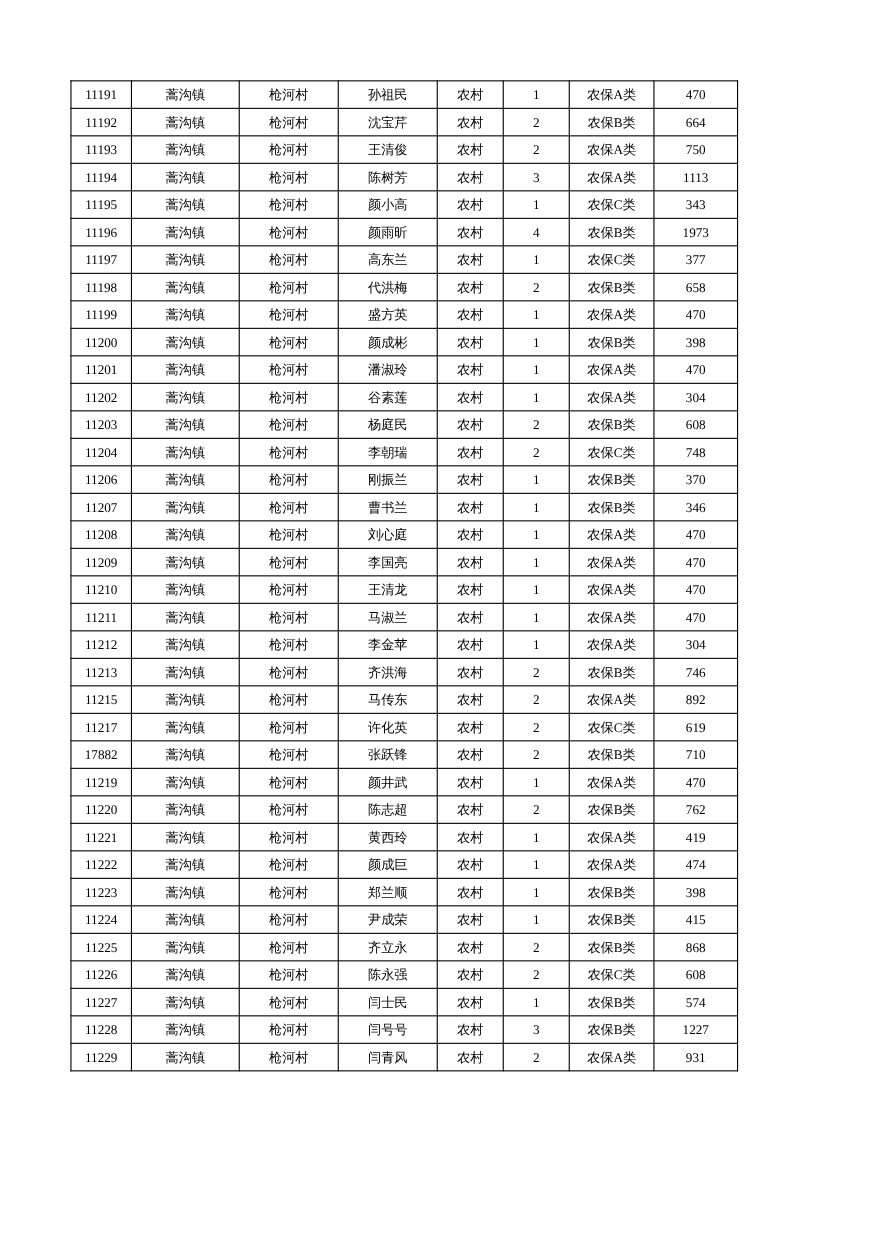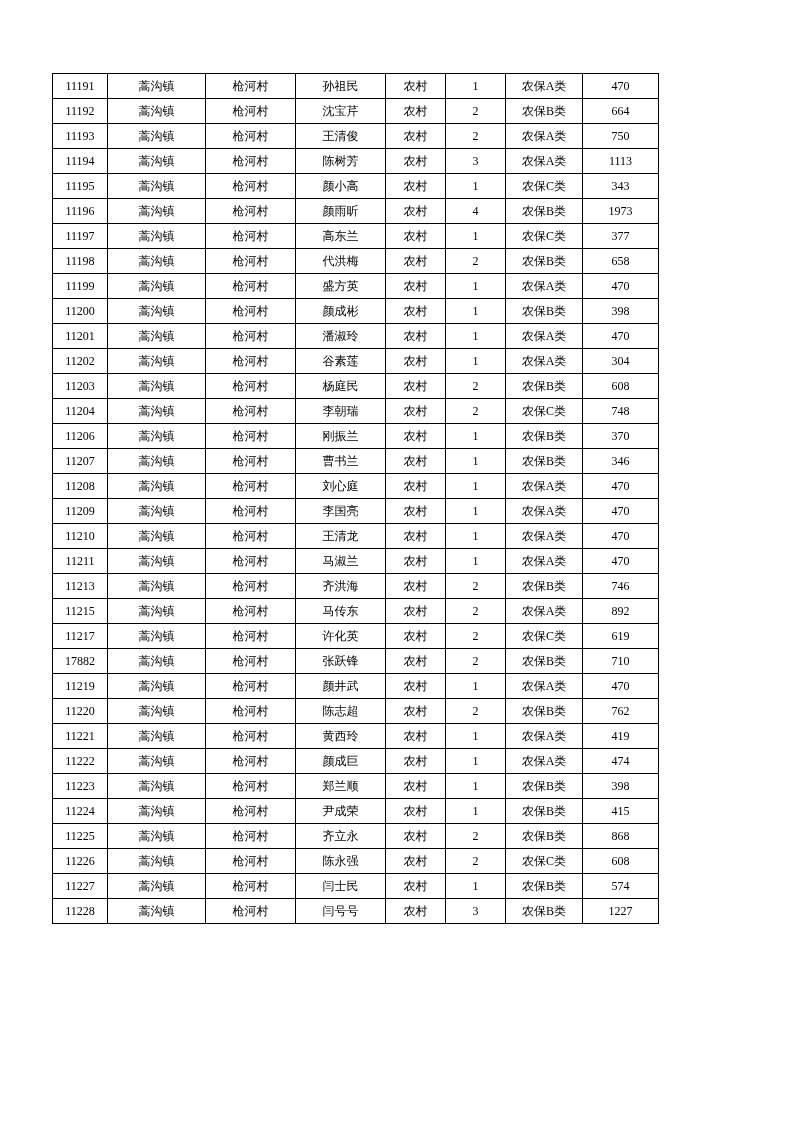--- a/index.html
+++ b/index.html
@@ -10,21 +10,21 @@
   .page {
     position: relative;
     width: 793px;
     height: 1122px;
     background: #ffffff;
     overflow: hidden;
     font-family: "Liberation Serif", "DejaVu Serif", serif;
   }
   .records-table {
     position: absolute;
-    left: 52px;
+    left: 64px;
     top: 73px;
     width: 606px;
     border-collapse: collapse;
     table-layout: fixed;
   }
   .records-table td {
     border: 1px solid #000000;
     height: 24px;
     padding: 0 2px;
     text-align: center;
@@ -255,20 +255,30 @@
           <td>11211</td>
           <td>蒿沟镇</td>
           <td>枪河村</td>
           <td>马淑兰</td>
           <td>农村</td>
           <td>1</td>
           <td>农保A类</td>
           <td>470</td>
         </tr>
         <tr>
+          <td>11212</td>
+          <td>蒿沟镇</td>
+          <td>枪河村</td>
+          <td>李金苹</td>
+          <td>农村</td>
+          <td>1</td>
+          <td>农保A类</td>
+          <td>304</td>
+        </tr>
+        <tr>
           <td>11213</td>
           <td>蒿沟镇</td>
           <td>枪河村</td>
           <td>齐洪海</td>
           <td>农村</td>
           <td>2</td>
           <td>农保B类</td>
           <td>746</td>
         </tr>
         <tr>
@@ -393,16 +403,26 @@
         </tr>
         <tr>
           <td>11228</td>
           <td>蒿沟镇</td>
           <td>枪河村</td>
           <td>闫号号</td>
           <td>农村</td>
           <td>3</td>
           <td>农保B类</td>
           <td>1227</td>
+        </tr>
+        <tr>
+          <td>11229</td>
+          <td>蒿沟镇</td>
+          <td>枪河村</td>
+          <td>闫青风</td>
+          <td>农村</td>
+          <td>2</td>
+          <td>农保A类</td>
+          <td>931</td>
         </tr>
       </tbody>
   </table>
 </div>
 
 </body></html>

